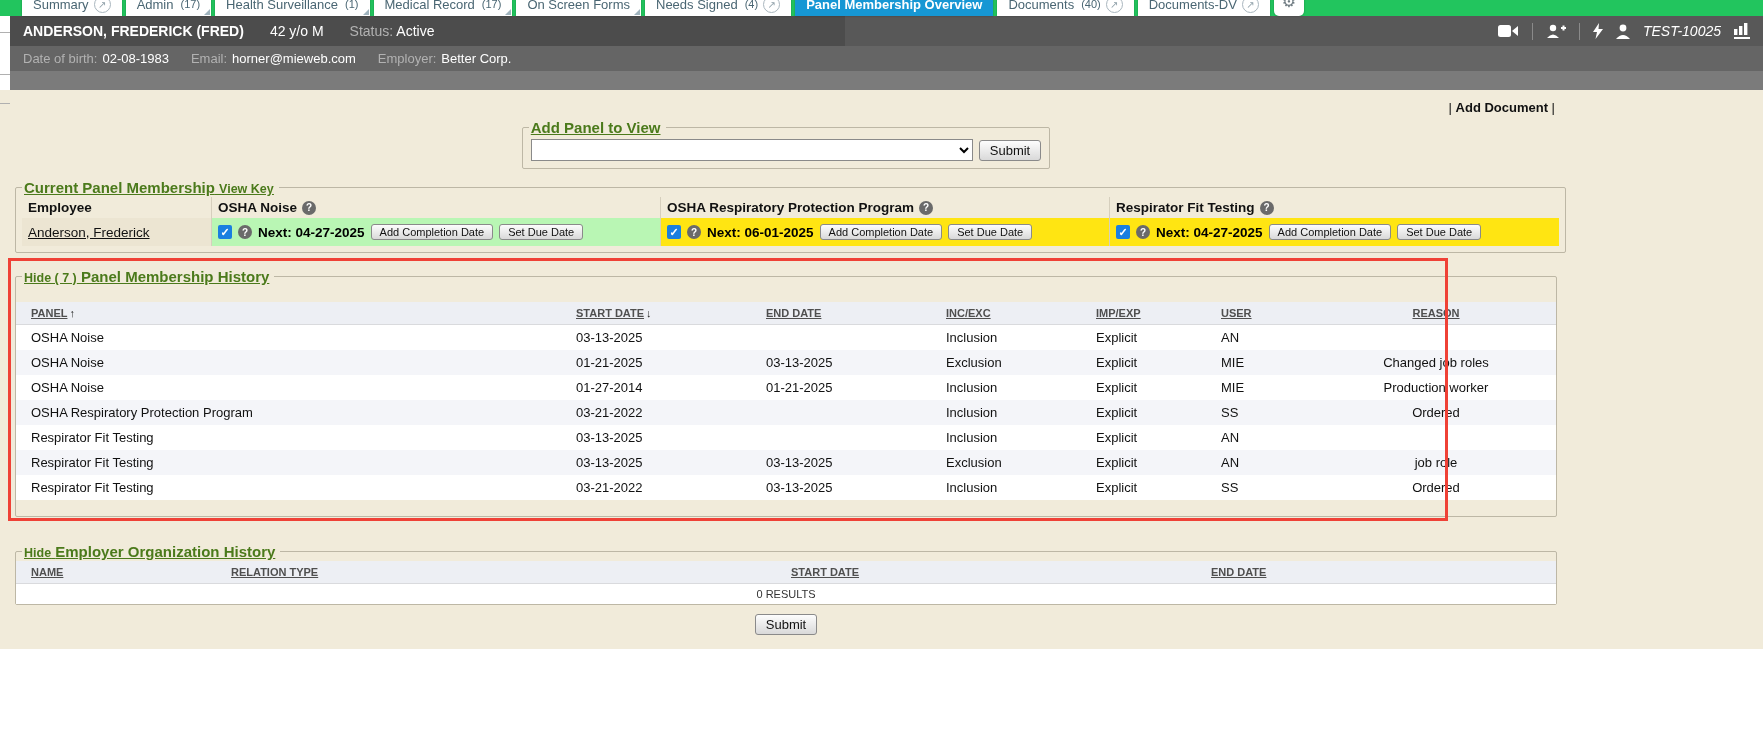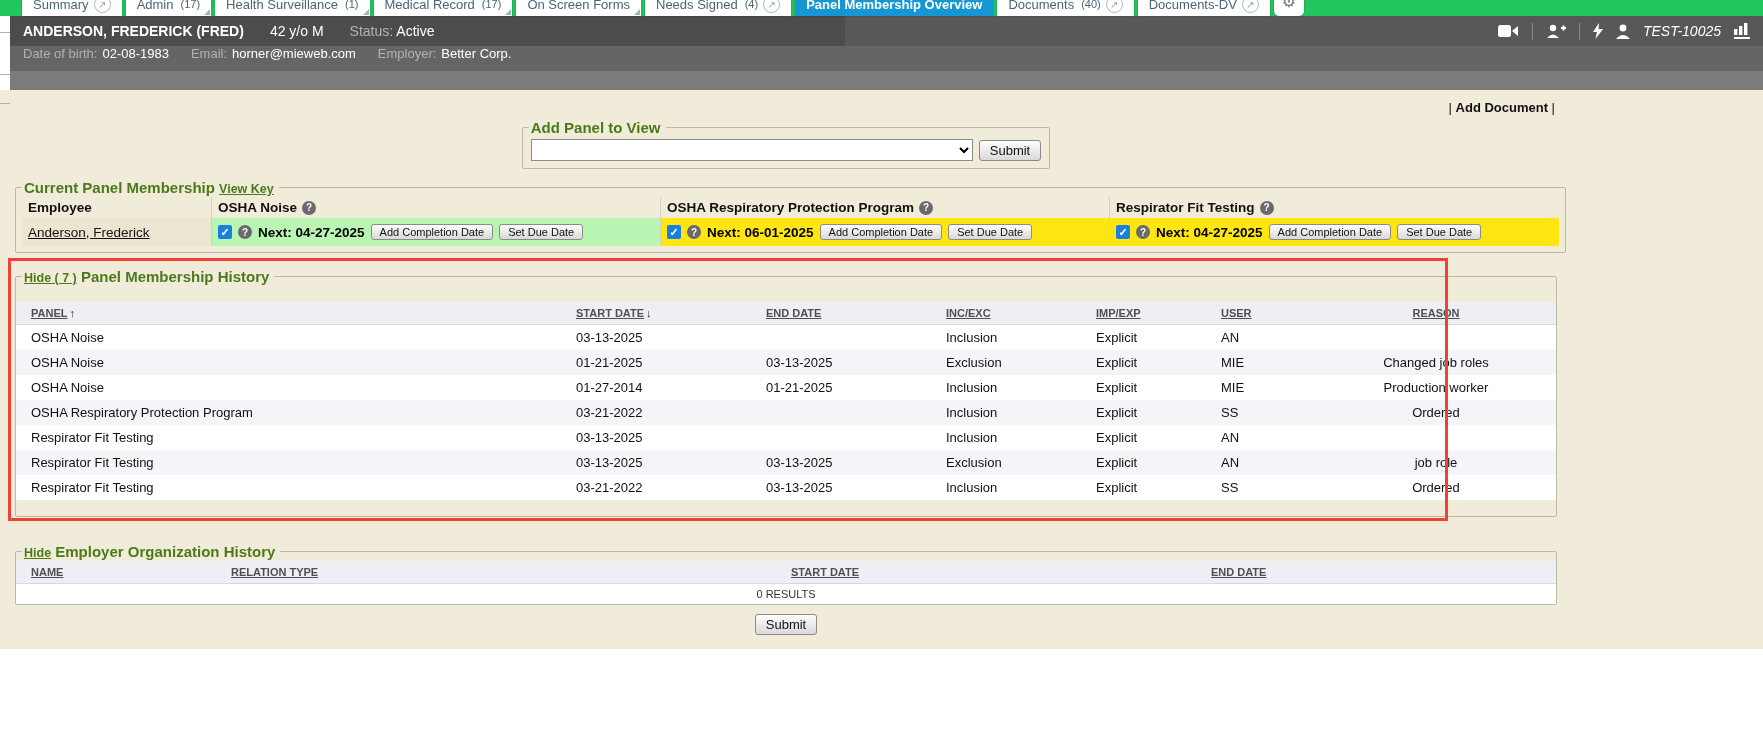--- a/index.html
+++ b/index.html
@@ -35,34 +35,34 @@
     justify-content:center; color:#6f7b82; font-size:16px; cursor:pointer;
   }
   .gearbtn .gear2 { position:absolute; top:2px; right:3px; font-size:9px; }
   
   .topbars { margin-left:10px; }
   .bar1 { display:flex; height:30px; color:#fff; font-size:14px; }
   .bar1 .seg-l { width:835px; background:#4c4c4c; display:flex; align-items:center; gap:26px; padding-left:13px; }
   .bar1 .seg-r { flex:1; background:#585858; display:flex; align-items:center; justify-content:flex-end; gap:13px; padding-right:13px; }
   .bar1 .pname { font-weight:bold; }
   .lbl { color:#b2b2b2; }
-  .bar2 { height:25px; background:#656565; color:#fff; font-size:13px; display:flex; align-items:flex-start; gap:22px; padding-left:13px; }
+  .bar2 { height:25px; background:#656565; color:#fff; font-size:13px; display:flex; align-items:center; gap:22px; padding-left:13px; }
   .bar2 .pair { display:flex; gap:5px; }
   .bar3 { height:19px; background:#7b7b7b; }
   .vdiv { width:1px; height:17px; background:#8a8a8a; }
   .icon-svg { display:inline-flex; align-items:center; }
   .chart-underline { border-bottom:2px solid #fff; padding-bottom:2px; }
   .userid { font-size:14px;font-style:italic; }
   
   .content { background:#f1ebda; padding:6px 0 14px; min-height:552px; }
   .inner { width:1542px; margin-left:15px; position:relative; }
   .adddoc { text-align:right; font-size:13px; padding:4px 2px 2px; color:#111; }
   .adddoc a { color:#111; font-weight:bold; }
   fieldset { border:1px solid #bdb7a5; border-radius:2px; margin:0; padding:1px 6px 6px; }
-  legend { padding:0 5px 0 2px; font-size:15px; font-weight:bold; color:#4b7a1b; white-space:nowrap; }
+  legend { padding:0 5px 0 2px; font-size:15px; font-weight:bold; color:#4b7a1b; white-space:nowrap;text-decoration:underline; }
   .greenlink { color:#4b7a1b; font-weight:bold; font-size:12.5px; text-decoration:underline; cursor:pointer; }
   
   .addpanel { width:512px; margin:2px auto 10px; }
   .addpanel .row { display:flex; gap:6px; align-items:center; padding:2px 2px 1px; }
   .addpanel select { width:442px; height:22px; border:1px solid #8a8a8a; background:#fff; font-size:13px; }
   .btn {
     font-family:"Liberation Sans", sans-serif; font-size:13px; color:#111;
     padding:2px 10px; border:1px solid #8a8a8a; border-radius:3px;
     background:linear-gradient(#fdfdfd,#d9d9d9); cursor:pointer;
   }

